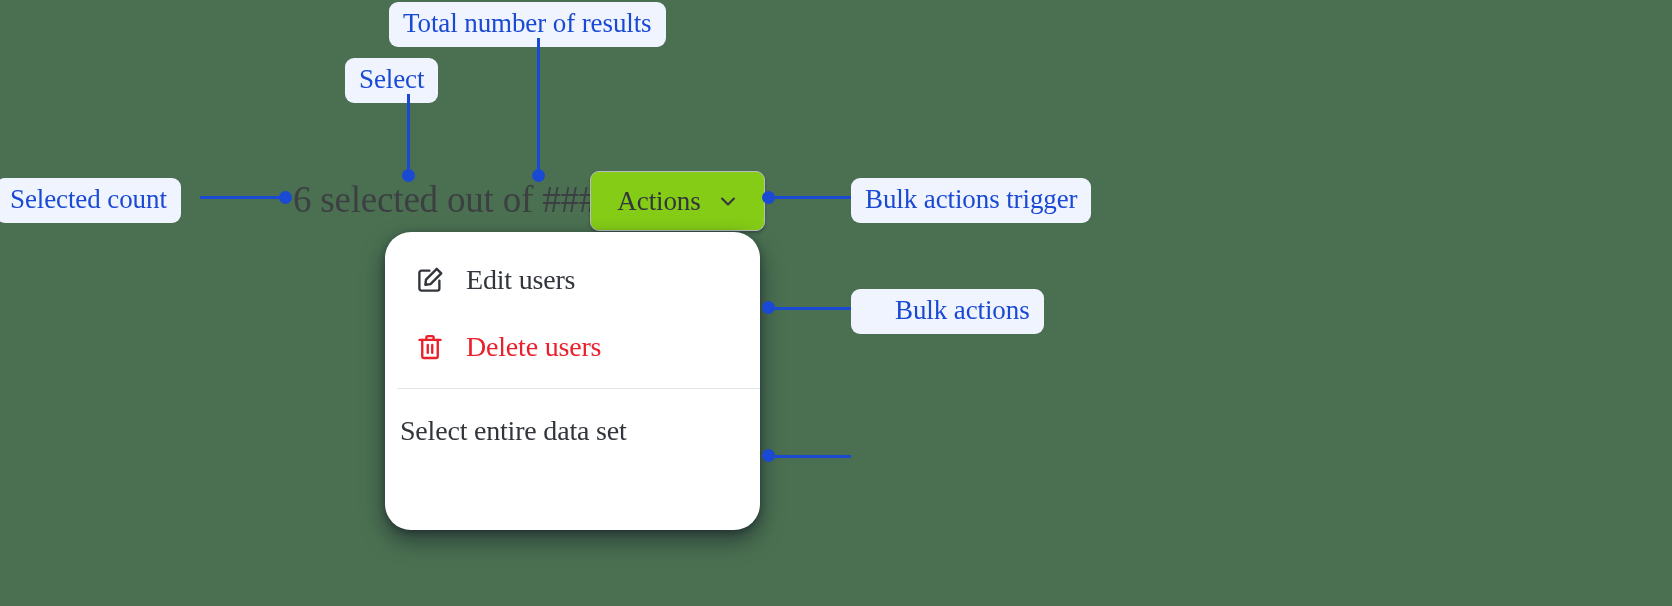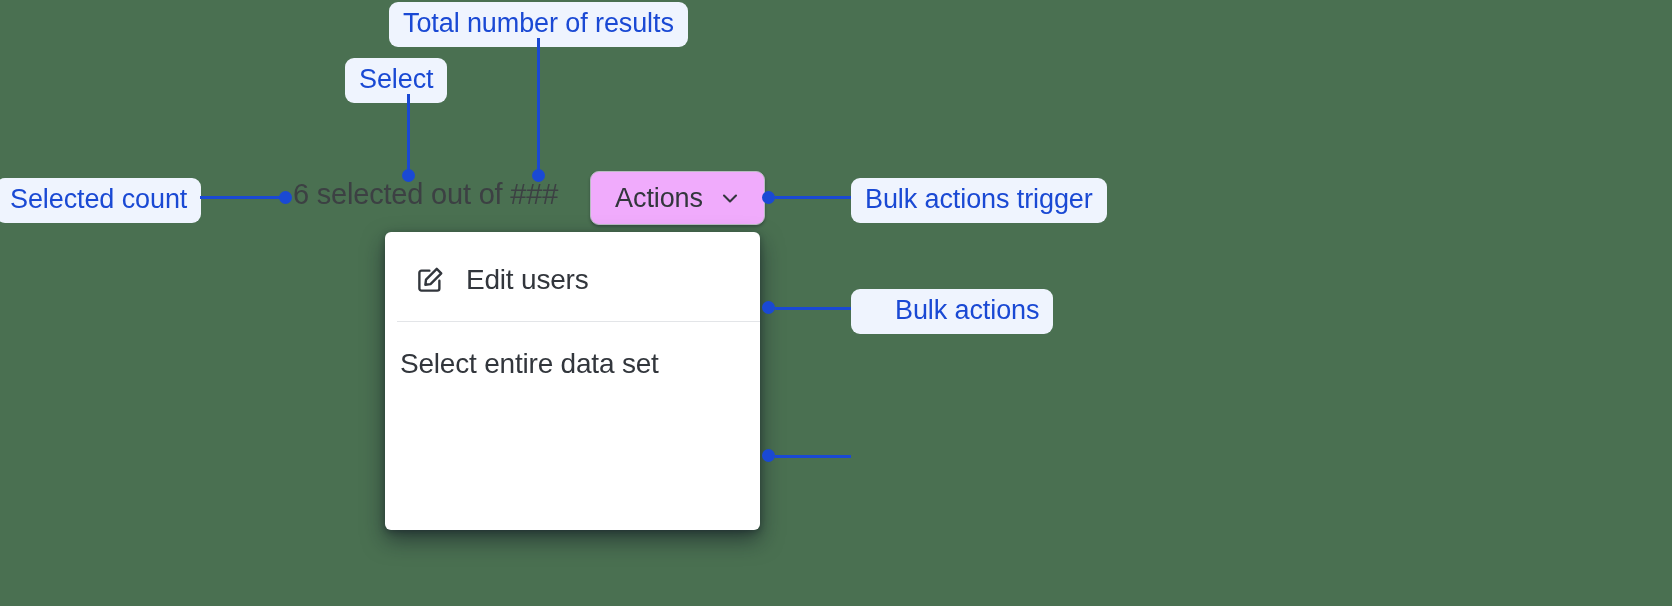--- a/index.html
+++ b/index.html
@@ -10,20 +10,21 @@
     width: 1672px;
     height: 606px;
     background: #4a7051;
     font-family: "Liberation Sans", sans-serif;
     overflow: hidden;
   }
   #stage {
     position: relative;
     width: 1672px;
     height: 606px;
+    font-family: Liberation Serif, serif;
   }
 
   
   .pill {
     position: absolute;
     background: #eff4fe;
     color: #1a49d4;
     font-size: 27px;
     font-weight: 400;
     line-height: 1;
@@ -50,35 +51,35 @@
     height: 13px;
     border-radius: 50%;
     background: #1a49d4;
   }
 
   
   .selection-message {
     position: absolute;
     left: 293px;
     top: 178px;
-    font-size: 29px;
+    font-size: 37px;
     color: #3c4043;
     letter-spacing: -0.2px;
     white-space: nowrap;
   }
 
   
   .actions-button {
     position: absolute;
     left: 590px;
     top: 171px;
     width: 175px;
-    height: 54px;
+    height: 60px;
     box-sizing: border-box;
-    background: #f0abfc;
+    background: #84cc16;
     border: 1px solid #b9bcc2;
     border-radius: 9px;
     box-shadow: 0 2px 3px rgba(20, 25, 40, 0.38);
     display: flex;
     align-items: center;
     justify-content: center;
     gap: 17px;
     cursor: pointer;
   }
   .actions-button-label {
@@ -94,21 +95,21 @@
 
   
   .menu {
     position: absolute;
     left: 385px;
     top: 232px;
     width: 375px;
     height: 298px;
     box-sizing: border-box;
     background: #ffffff;
-    border-radius: 6px;
+    border-radius: 26px;
     box-shadow: 0 10px 22px rgba(15, 20, 35, 0.55),
                 0 2px 6px rgba(15, 20, 35, 0.35);
     padding-top: 14px;
     overflow: hidden;
   }
   .menu-item {
     display: flex;
     align-items: center;
     height: 67px;
     padding: 0 22px 0 30px;
@@ -172,20 +173,32 @@
     <div class="menu-item">
       <span>
         <svg class="menu-icon" viewBox="0 0 24 24" fill="none" stroke="#32363c" stroke-width="1.9" stroke-linecap="round" stroke-linejoin="round">
           <path d="M11.5 4.5 H5.2 A1.7 1.7 0 0 0 3.5 6.2 V18.8 A1.7 1.7 0 0 0 5.2 20.5 H17.8 A1.7 1.7 0 0 0 19.5 18.8 V12.6"></path>
           <path d="M17.4 3.1 L21.0 6.7 L12.4 15.3 L8.3 15.8 L8.8 11.7 Z"></path>
         </svg>
       </span>
       <span class="menu-item-label">Edit users</span>
     </div>
 
+    <div class="menu-item danger">
+      <span>
+        <svg class="menu-icon" viewBox="0 0 24 24" fill="none" stroke="#e8212b" stroke-width="1.9" stroke-linecap="round" stroke-linejoin="round">
+          <path d="M3.6 6.3 H20.4"></path>
+          <path d="M9.1 6.3 V4.5 A1.2 1.2 0 0 1 10.3 3.3 H13.7 A1.2 1.2 0 0 1 14.9 4.5 V6.3"></path>
+          <path d="M5.8 6.3 V19.3 A1.5 1.5 0 0 0 7.3 20.8 H16.7 A1.5 1.5 0 0 0 18.2 19.3 V6.3"></path>
+          <path d="M10.2 10.3 V16.6"></path>
+          <path d="M13.8 10.3 V16.6"></path>
+        </svg>
+      </span>
+      <span class="menu-item-label">Delete users</span>
+    </div>
 
     <div class="menu-divider"></div>
 
     <div class="menu-item no-icon">
       <span class="menu-item-label">Select entire data set</span>
     </div>
 
 
   </div>
 

